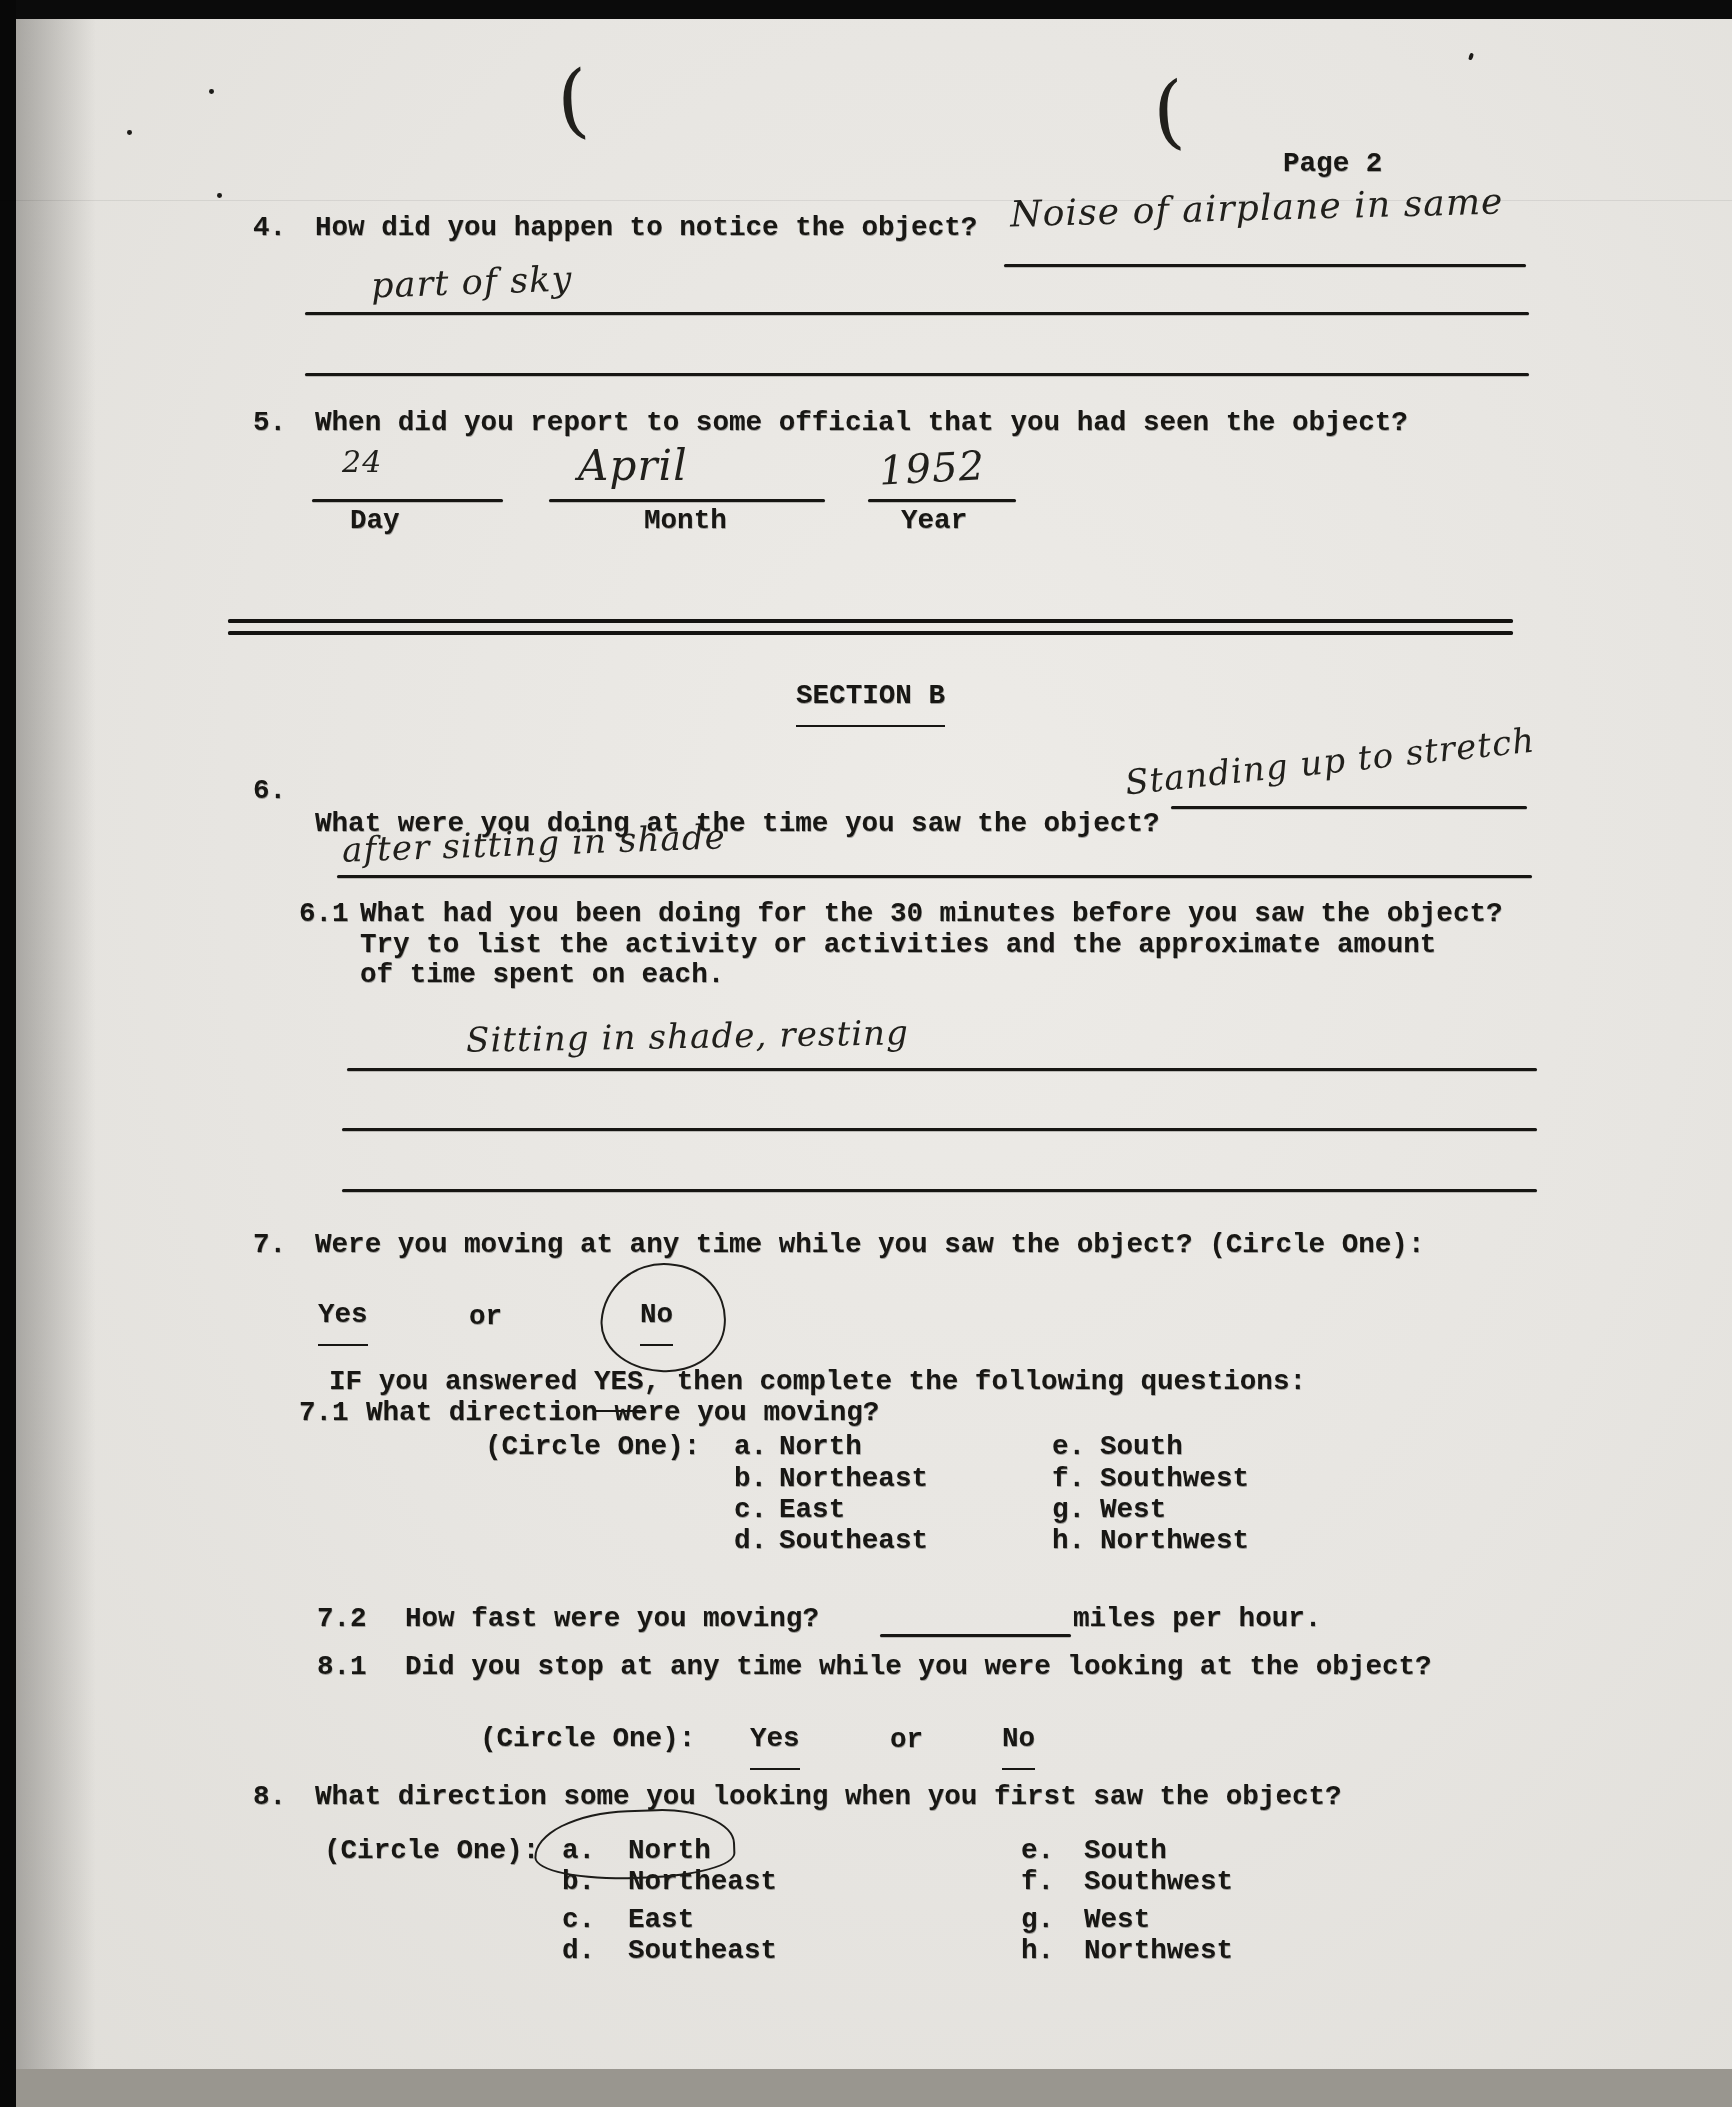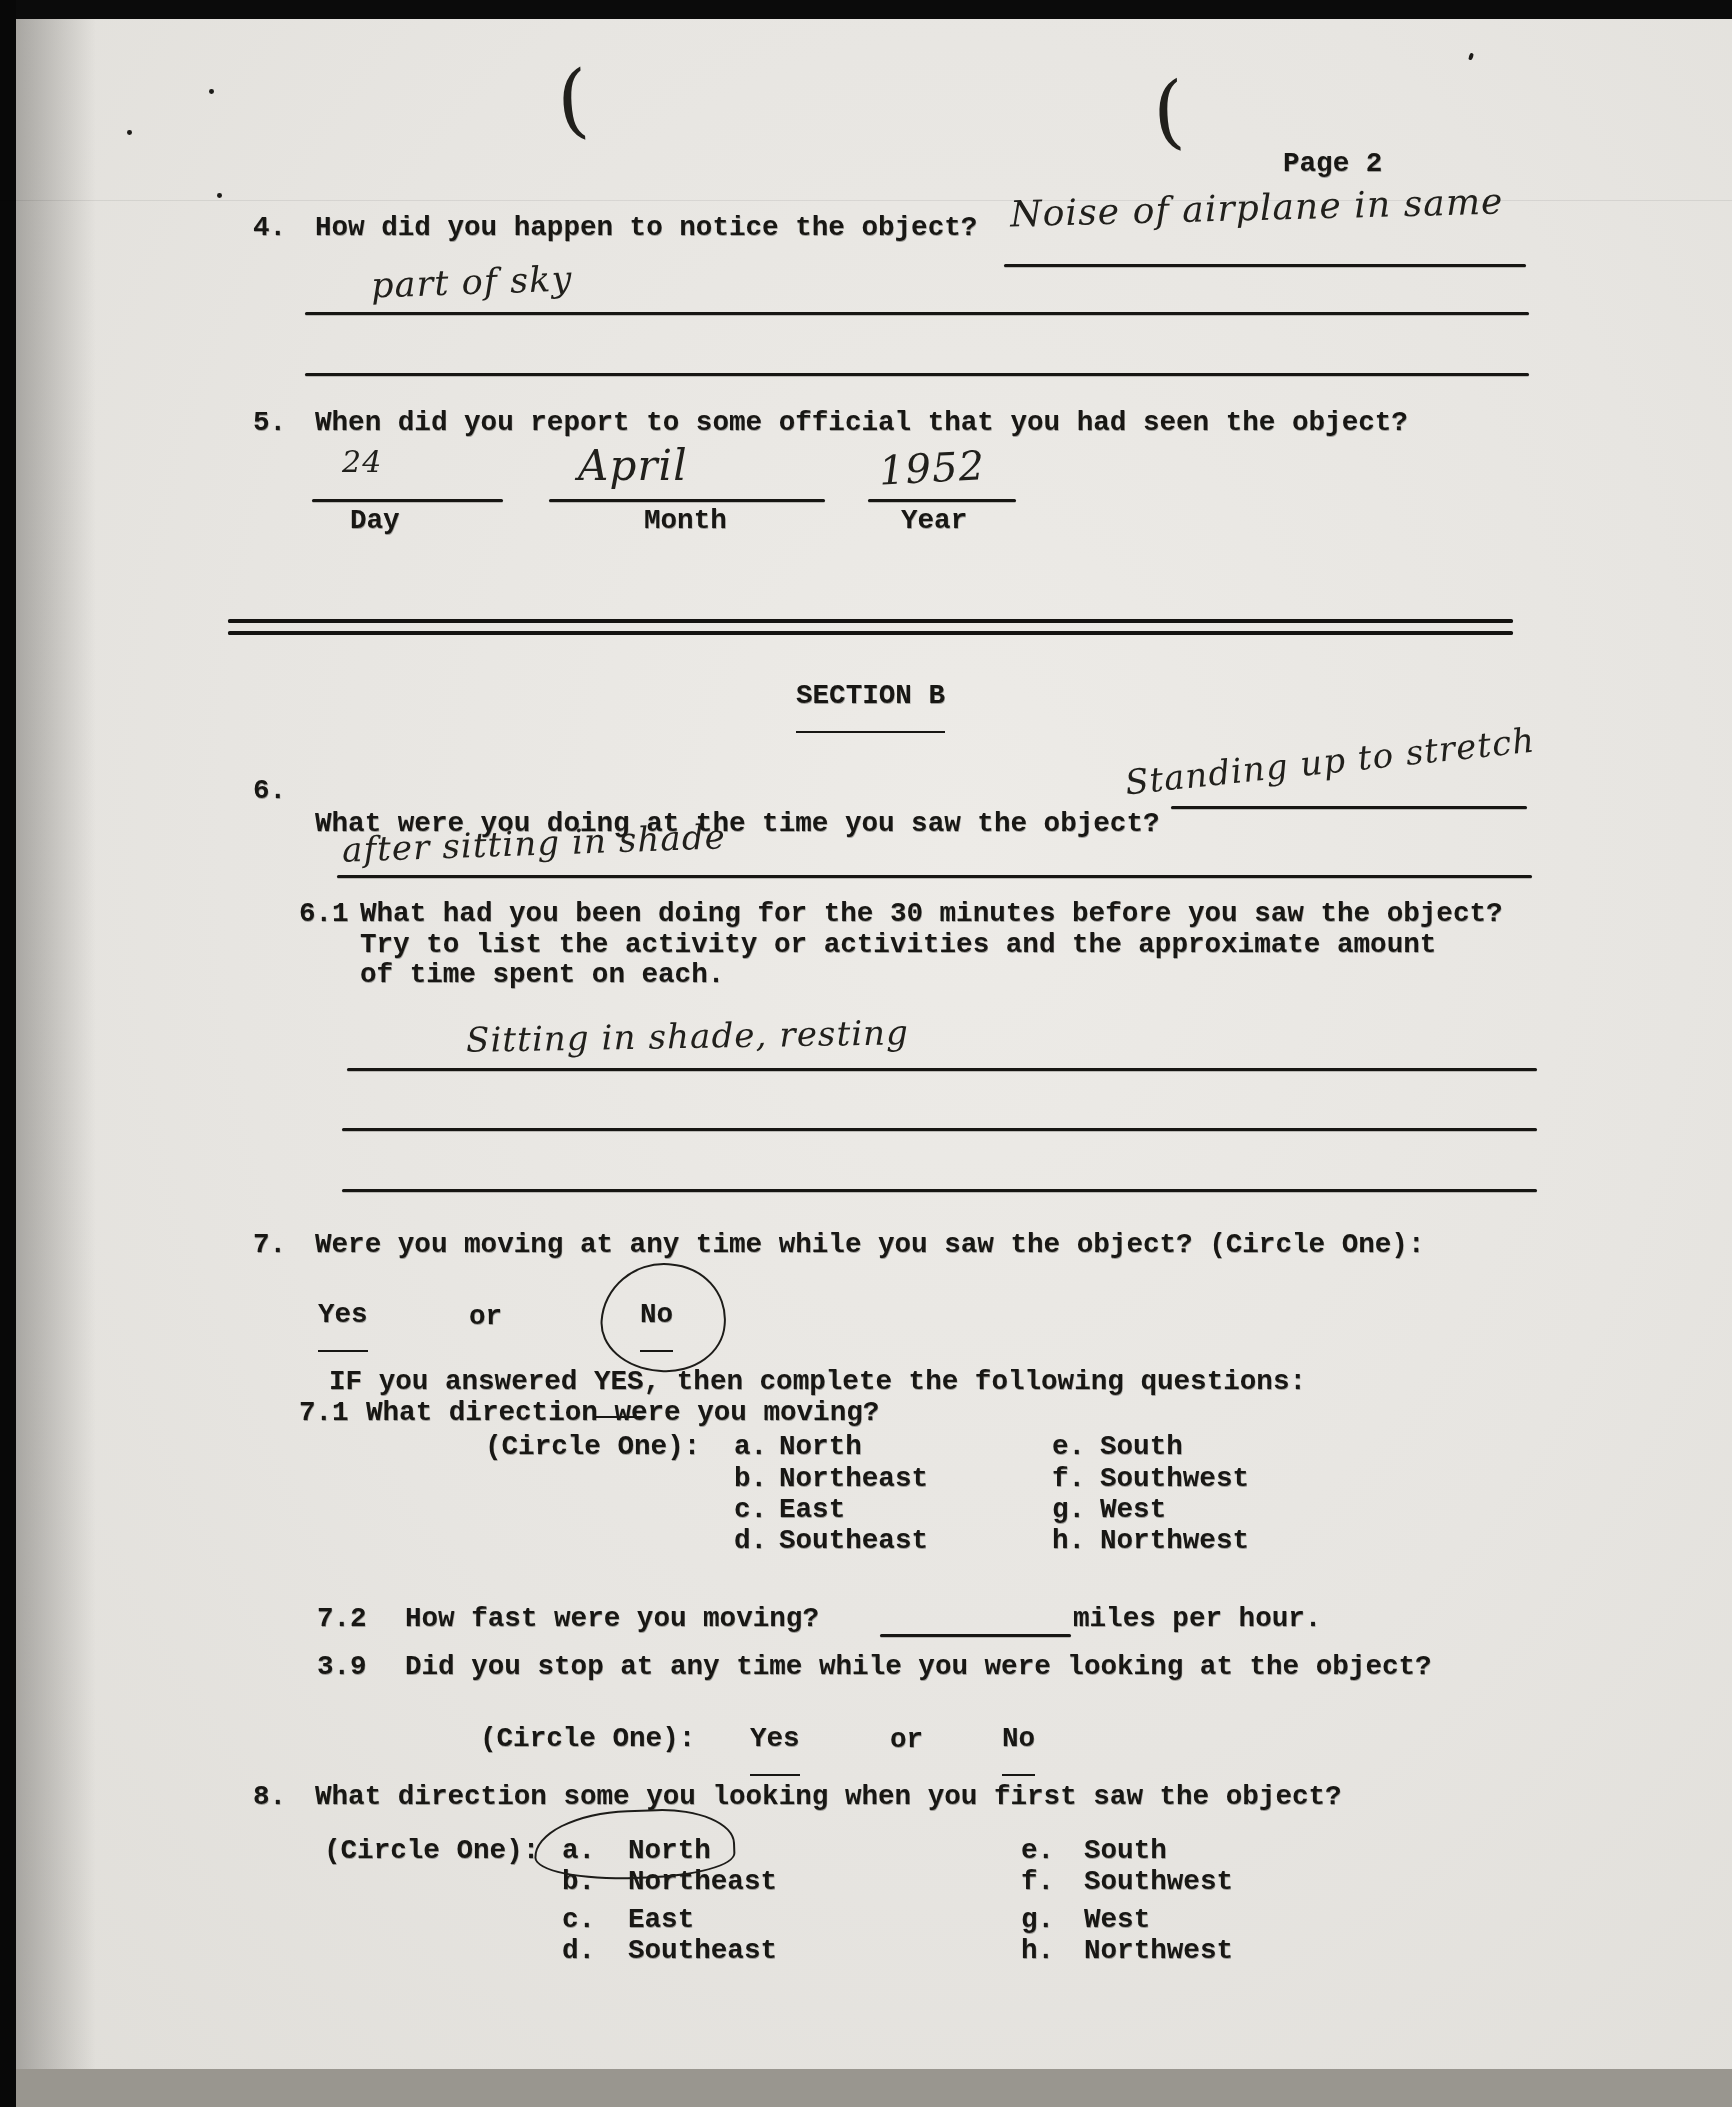--- a/index.html
+++ b/index.html
@@ -13,21 +13,21 @@
   .left-band{position:absolute;left:0;top:0;width:16px;height:2108px;background:#080808;}
   .crease{position:absolute;left:0;top:200px;width:1732px;height:1.1px;background:rgba(0,0,0,.07);}
   .t{position:absolute;font-family:"Liberation Mono",monospace;font-weight:700;font-size:27.6px;
      line-height:32px;color:#181714;letter-spacing:0;white-space:nowrap;
      text-shadow:0.5px 0.5px 0.5px rgba(24,23,20,.35);}
   .hw{position:absolute;font-family:"DejaVu Serif",serif;font-style:italic;color:#21201c;
       white-space:nowrap;letter-spacing:1.1px;}
   .ansline{position:absolute;height:2.7px;background:#171613;border-radius:1.6px;
       box-shadow:0 0.5px 0.5px rgba(23,22,19,.45);}
   .rule{position:absolute;height:3.7px;background:#141311;border-radius:1.6px;}
-  .u{border-bottom:2.7px solid #171613;padding-bottom:19px;}
+  .u{border-bottom:2.7px solid #171613;padding-bottom:13px;}
   .circle-no{position:absolute;left:601px;top:1263px;width:121px;height:105px;
       border:2.7px solid #1d1c19;border-radius:52% 48% 50% 50% / 58% 52% 48% 44%;
       transform:rotate(4deg);}
   .circle-north{position:absolute;left:534px;top:1810px;width:197px;height:65px;
       border:2.7px solid #1d1c19;border-radius:55% 45% 52% 58% / 75% 62% 38% 42%;
       transform:rotate(-2deg);}
   .stray{position:absolute;font-family:"DejaVu Serif",serif;font-weight:400;font-size:80px;
       line-height:80px;color:#21201c;}
   .speck{position:absolute;width:4.8px;height:4.8px;border-radius:50%;background:#1c1b18;}
 </style>
@@ -118,21 +118,21 @@
   <span class="t" style="left:734px;top:1525px;">d.</span>
   <span class="t" style="left:779px;top:1525px;">Southeast</span>
   <span class="t" style="left:1052px;top:1525px;">h.</span>
   <span class="t" style="left:1100px;top:1525px;">Northwest</span>
 
   <span class="t" style="left:317px;top:1603px;">7.2</span>
   <span class="t" style="left:405px;top:1603px;">How fast were you moving?</span>
   <div class="ansline" style="left:880px;top:1634px;width:191px;"></div>
   <span class="t" style="left:1073px;top:1603px;">miles per hour.</span>
 
-  <span class="t" style="left:317px;top:1651px;">3.9</span>
+  <span class="t" style="left:317px;top:1651px;">8.1</span>
   <span class="t" style="left:405px;top:1651px;">Did you stop at any time while you were looking at the object?</span>
   <span class="t" style="left:480px;top:1723px;">(Circle One):</span>
   <span class="t u" style="left:750px;top:1723px;">Yes</span>
   <span class="t" style="left:890px;top:1724px;">or</span>
   <span class="t u" style="left:1002px;top:1723px;">No</span>
 
   <span class="t" style="left:253px;top:1781px;">8.</span>
   <span class="t" style="left:315px;top:1781px;">What direction some you looking when you first saw the object?</span>
   <span class="t" style="left:324px;top:1835px;">(Circle One):</span>
   <span class="t" style="left:562px;top:1835px;">a.</span>

